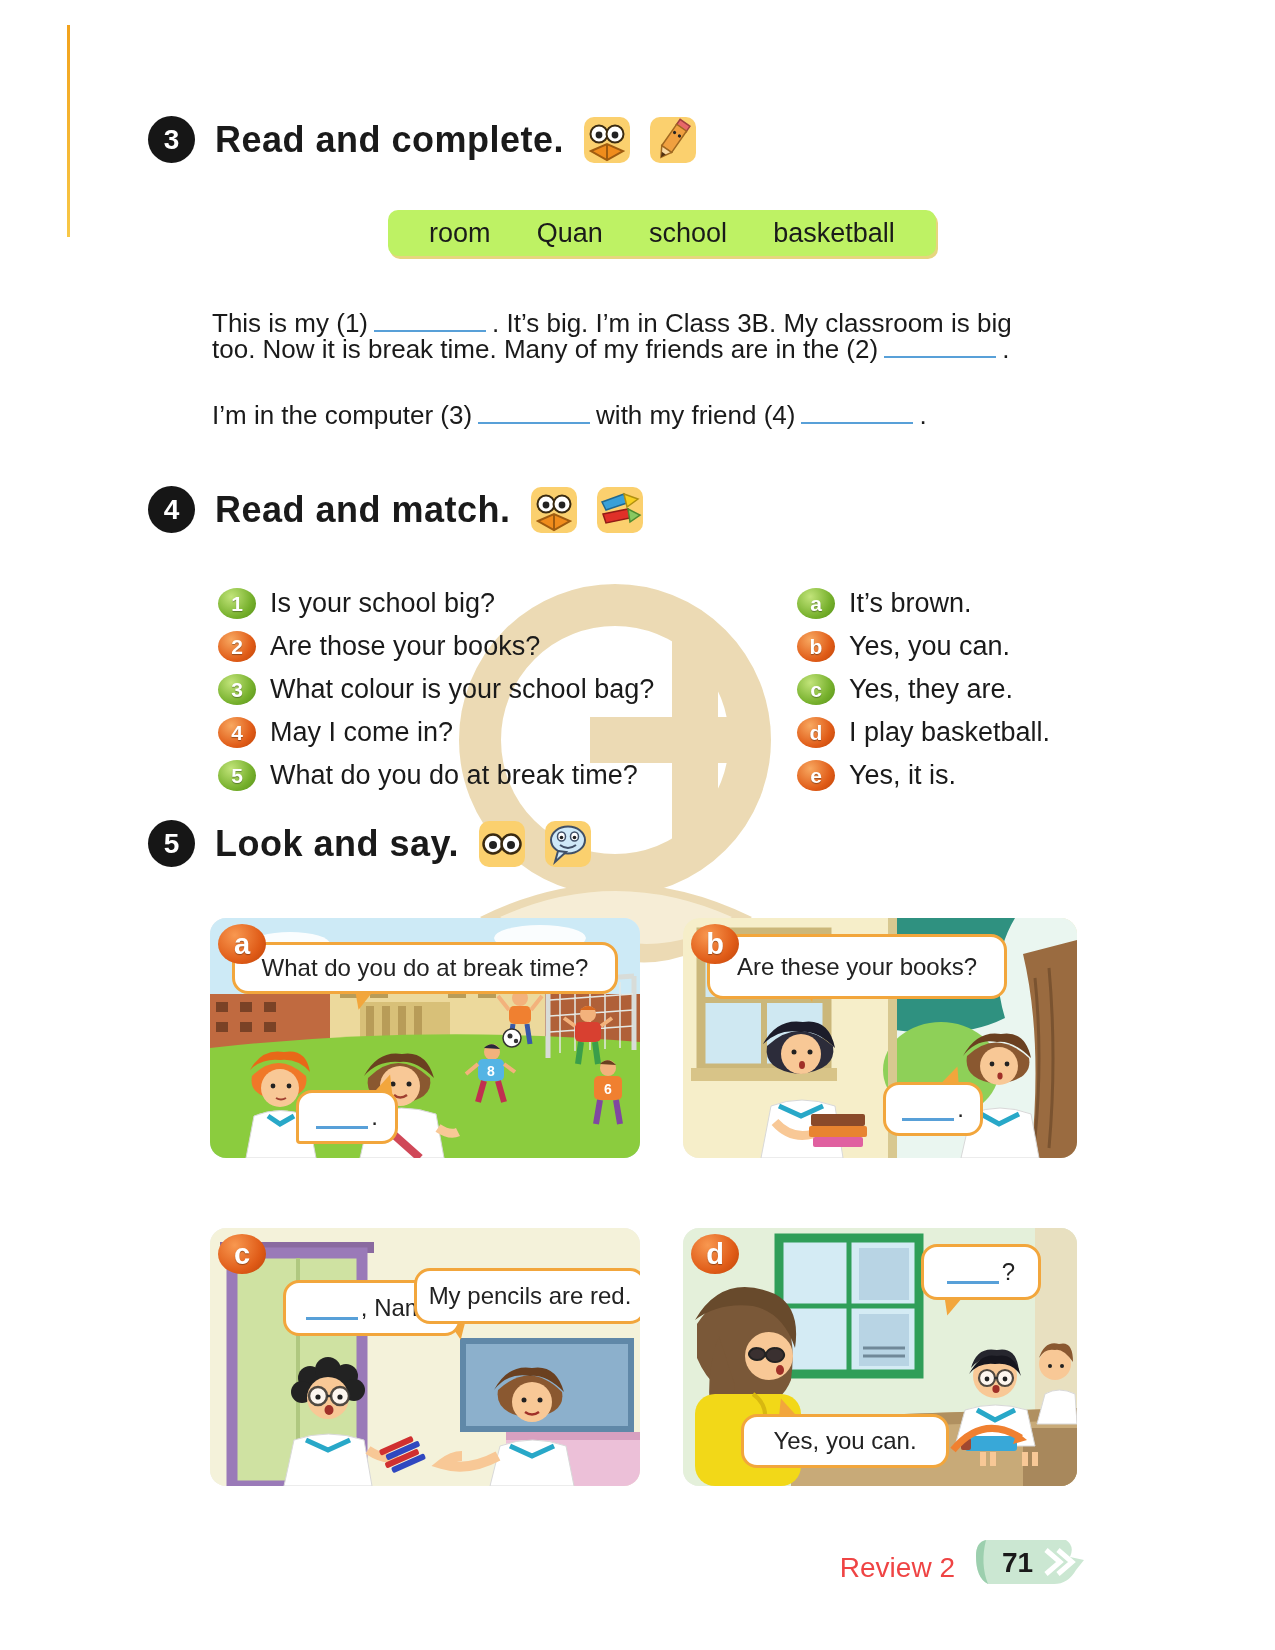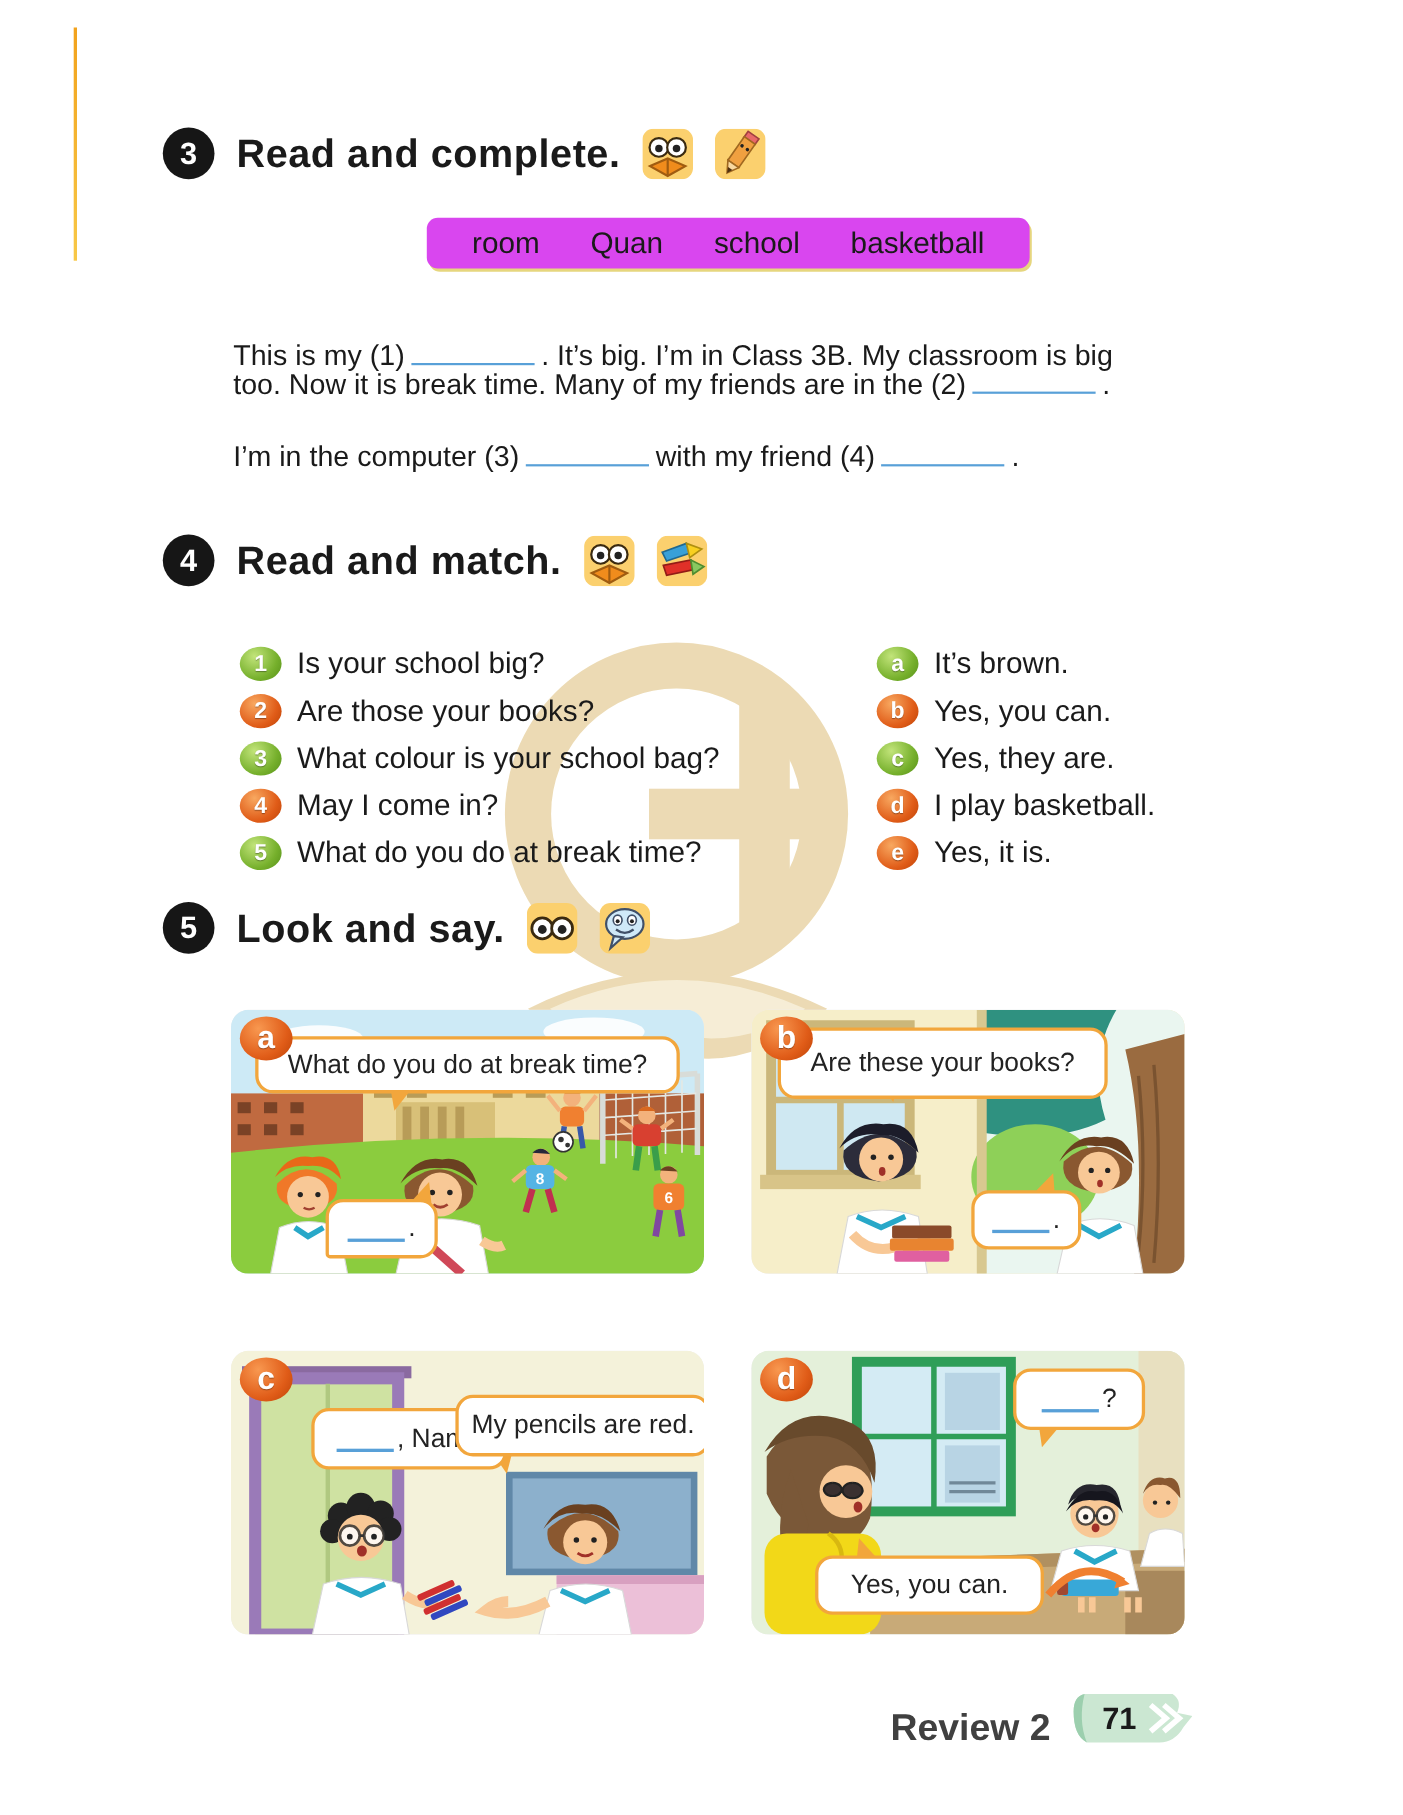--- a/index.html
+++ b/index.html
@@ -15,22 +15,22 @@
   .watermark{position:absolute;left:440px;top:545px;z-index:0;opacity:.9;}
 
   
   .ex-header{position:absolute;display:flex;align-items:center;gap:20px;z-index:2;}
   .num-circle{width:47px;height:47px;border-radius:50%;background:#161616;color:#fff;
               font-size:28px;font-weight:bold;display:flex;align-items:center;justify-content:center;}
   .ex-title{font-size:36px;font-weight:bold;letter-spacing:.5px;white-space:nowrap;}
   .hdr-icon{width:46px;height:46px;flex:0 0 auto;}
 
   
-  .word-box{position:absolute;left:388px;top:198px;width:512px;height:46px;z-index:2;
-            background:#d946ef;border-radius:10px;box-shadow:2px 3px 0 #e6d67e;
+  .word-box{position:absolute;left:388px;top:210px;width:512px;height:46px;z-index:2;
+            background:#bef264;border-radius:10px;box-shadow:2px 3px 0 #e6d67e;
             display:flex;align-items:center;justify-content:space-around;
             font-size:27px;padding:0 18px;}
 
   
   .para{position:absolute;left:212px;top:268px;z-index:2;font-size:26px;}
   .para .pline{position:absolute;white-space:nowrap;}
   .blank{display:inline-block;width:112px;border-bottom:2.5px solid #58a0d8;
          height:22px;vertical-align:baseline;margin:0 6px;}
 
   
@@ -56,21 +56,21 @@
   .bubble-blank{display:inline-block;width:52px;border-bottom:3px solid #58a0d8;height:20px;margin-right:3px;}
   .tail-down{position:absolute;width:0;height:0;z-index:3;
              border-left:9px solid transparent;border-right:9px solid transparent;
              border-top:20px solid #f2a63c;}
   .tail-up{position:absolute;width:0;height:0;z-index:3;
            border-left:9px solid transparent;border-right:9px solid transparent;
            border-bottom:20px solid #f2a63c;}
 
   
   .review{position:absolute;left:740px;top:1552px;width:215px;text-align:right;z-index:2;
-          font-size:34px;font-weight:bold;color:#404040;}
+          font-size:28px;font-weight:normal;color:#ef4444;}
   .ribbon{position:absolute;left:972px;top:1534px;z-index:2;}
 </style>
 </head>
 <body>
 
 <div id="page">
 
   <div class="spine"></div>
 
   <svg class="watermark" width="340" height="450" viewBox="0 0 340 450">

